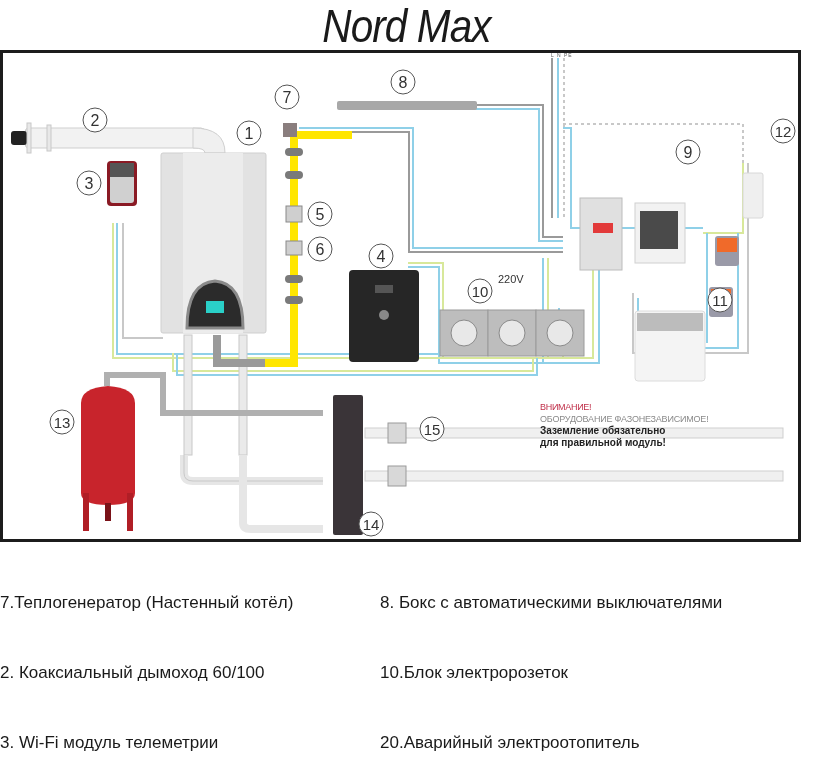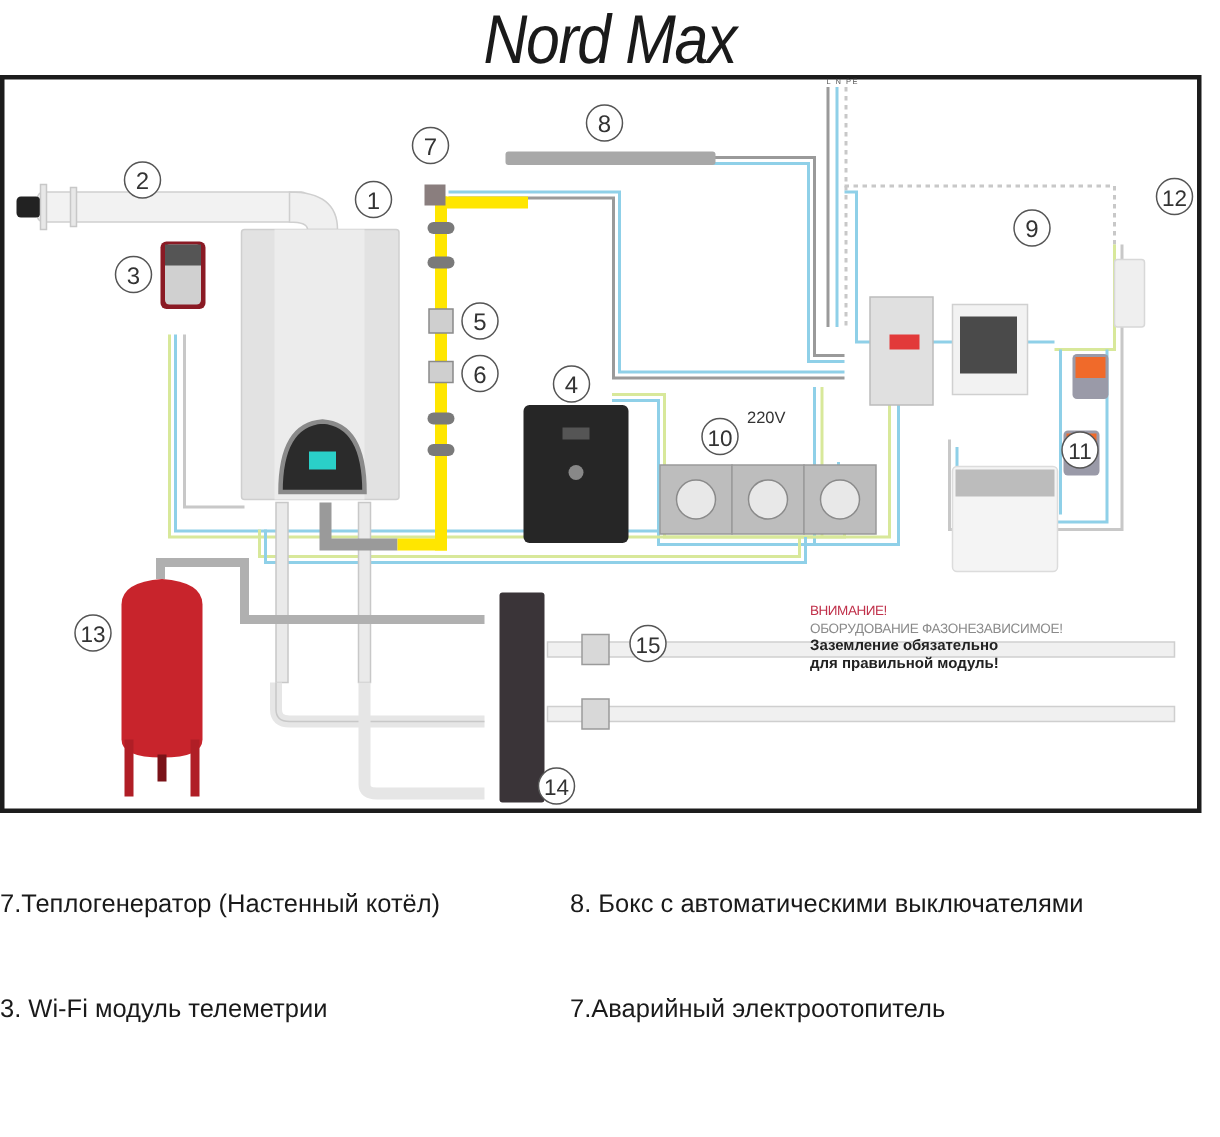--- a/index.html
+++ b/index.html
@@ -226,29 +226,31 @@
 
 <div class="warn">
   <div class="w1">ВНИМАНИЕ!</div>
   <div class="w2">ОБОРУДОВАНИЕ ФАЗОНЕЗАВИСИМОЕ!</div>
   <div class="w3">Заземление обязательно</div>
   <div class="w3">для правильной модуль!</div>
 </div>
 
 <div class="legend legend-left">
   <div>7.Теплогенератор (Настенный котёл)</div>
+  <div>2. Коаксиальный дымоход 60/100</div>
   <div>3. Wi-Fi модуль телеметрии</div>
   
   
   
   
   
   
 </div>
 
 <div class="legend legend-right">
   <div>8. Бокс с автоматическими выключателями</div>
-  <div>7.Аварийный электроотопитель</div>
+  <div>10.Блок электророзеток</div>
+  <div>20.Аварийный электроотопитель</div>
   
   
   
   
 </div>
 
 </body></html>

